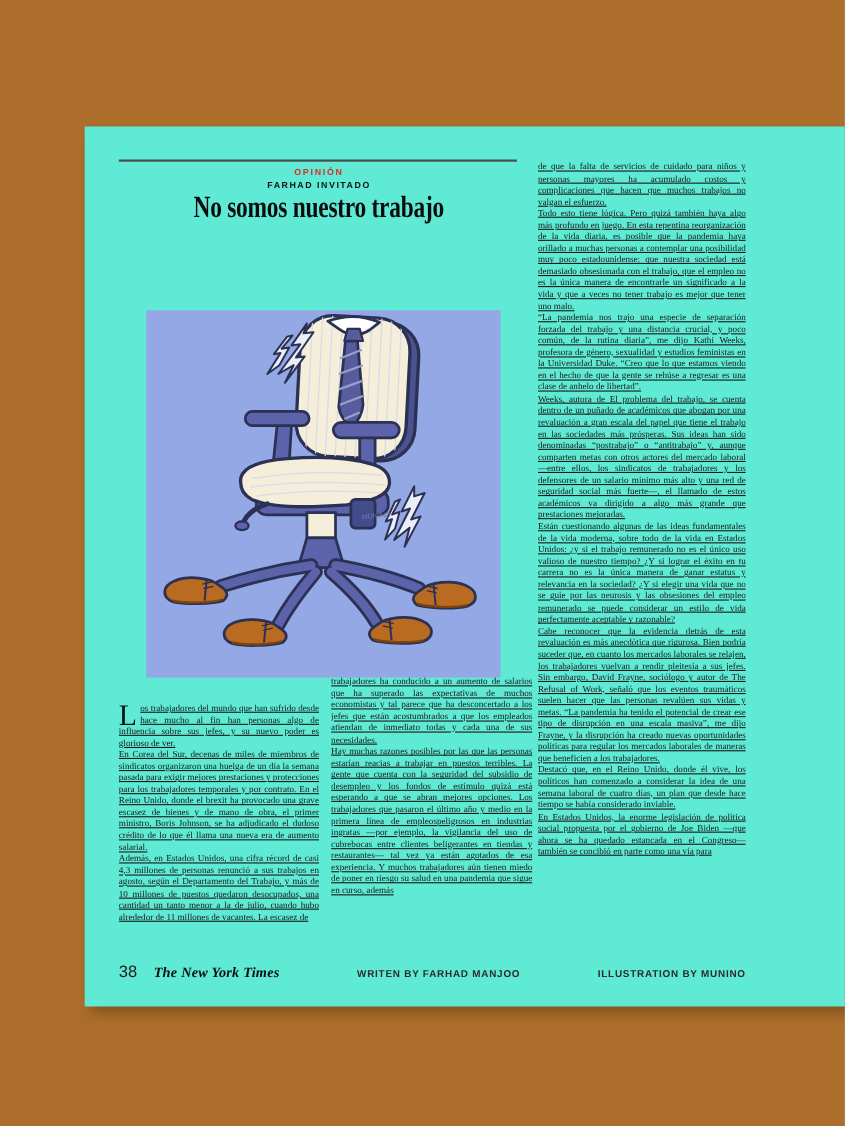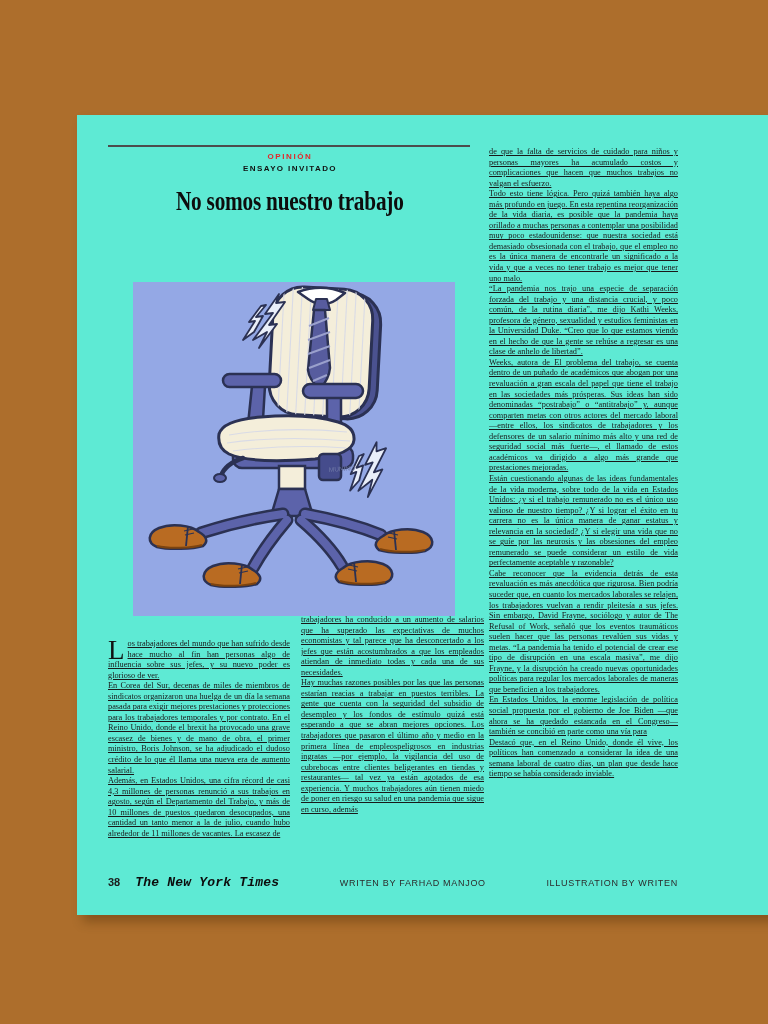--- a/index.html
+++ b/index.html
@@ -14,21 +14,21 @@
   .top-rule{position:absolute;left:31px;top:30px;width:362px;height:2px;background:#4c4c4c;}
   .article-header{position:absolute;left:31px;top:37px;width:364px;text-align:center;}
   .kicker{
     font-family:"Liberation Sans",sans-serif;font-weight:bold;font-size:8px;
     letter-spacing:1.6px;color:#e3262a;
   }
   .subkicker{
     font-family:"Liberation Sans",sans-serif;font-weight:bold;font-size:8px;
     letter-spacing:1.4px;color:#111;margin-top:3px;
   }
-  .headline{margin-top:12px;}
+  .headline{margin-top:0;}
   .headline span{
     display:inline-block;font-family:"Liberation Serif",serif;font-weight:bold;
     font-size:28px;color:#0d0d0d;transform:scaleX(.76);transform-origin:center;
     letter-spacing:-.3px;white-space:nowrap;
   }
   .illo{position:absolute;left:56px;top:167px;width:322px;height:334px;background:#94a8e5;overflow:hidden;}
   .illo svg{display:block;width:322px;height:334px;}
   .col{
     position:absolute;font-size:8.3px;line-height:10.55px;color:#191919;
     overflow:hidden;text-align:justify;
@@ -39,37 +39,37 @@
   #col3{left:412px;top:32px;width:189px;height:704px;}
   .dropcap-p::first-letter{
     float:left;font-size:27px;line-height:20px;padding:1px 3px 0 0;color:#111;
   }
   .footer{
     position:absolute;left:31px;top:760px;width:570px;height:20px;
     display:flex;justify-content:space-between;align-items:baseline;
     font-family:"Liberation Sans",sans-serif;color:#222;
   }
   .footer-left{display:flex;align-items:baseline;gap:15px;}
-  .pagenum{font-size:11px;font-weight:700;color:#1c1c1c;}
+  .pagenum{font-size:15px;font-weight:400;color:#1c1c1c;}
   .nyt-logo{
-    font-family:Liberation Mono, monospace;font-weight:bold;font-style:italic;
+    font-family:Liberation Serif, serif;font-weight:bold;font-style:italic;
     font-size:13px;color:#0c0c0c;letter-spacing:.2px;
   }
-  .credit{font-size:9px;letter-spacing:.7px;font-weight:400;color:#2b2b2b;text-align:right;}
+  .credit{font-size:9px;letter-spacing:.7px;font-weight:700;color:#2b2b2b;text-align:right;}
 </style>
 </head>
 <body>
 
 <div class="page">
 
   <div class="top-rule"></div>
 
   <div class="article-header">
     <div class="kicker">OPINIÓN</div>
-    <div class="subkicker">ENSAYO INVITADO</div>
+    <div class="subkicker">FARHAD INVITADO</div>
     <div class="headline">
       <span>No somos nuestro trabajo</span>
     </div>
   </div>
 
   <div class="illo">
     <svg viewBox="0 0 322 334" xmlns="http://www.w3.org/2000/svg">
       <defs>
         <g id="shoe">
           <path d="M2,-2 C -6,-9 -26,-11 -38,-6 C -50,-1 -50,9 -40,13 C -28,16 -4,15 6,12 C 12,7 9,2 2,-2 Z" fill="#b96b22" stroke="#2b3153" stroke-width="2.5" stroke-linejoin="round"></path>
@@ -175,26 +175,26 @@
     <p>Hay muchas razones posibles por las que las personas estarían reacias a trabajar en puestos terribles. La gente que cuenta con la seguridad del subsidio de desempleo y los fondos de estímulo quizá está esperando a que se abran mejores opciones. Los trabajadores que pasaron el último año y medio en la primera línea de empleospeligrosos en industrias ingratas —por ejemplo, la vigilancia del uso de cubrebocas entre clientes beligerantes en tiendas y restaurantes— tal vez ya están agotados de esa experiencia. Y muchos trabajadores aún tienen miedo de poner en riesgo su salud en una pandemia que sigue en curso, además</p>
   </div>
 
   <div class="col" id="col3">
     <p>de que la falta de servicios de cuidado para niños y personas mayores ha acumulado costos y complicaciones que hacen que muchos trabajos no valgan el esfuerzo.</p>
     <p>Todo esto tiene lógica. Pero quizá también haya algo más profundo en juego. En esta repentina reorganización de la vida diaria, es posible que la pandemia haya orillado a muchas personas a contemplar una posibilidad muy poco estadounidense: que nuestra sociedad está demasiado obsesionada con el trabajo, que el empleo no es la única manera de encontrarle un significado a la vida y que a veces no tener trabajo es mejor que tener uno malo.</p>
     <p>“La pandemia nos trajo una especie de separación forzada del trabajo y una distancia crucial, y poco común, de la rutina diaria”, me dijo Kathi Weeks, profesora de género, sexualidad y estudios feministas en la Universidad Duke. “Creo que lo que estamos viendo en el hecho de que la gente se rehúse a regresar es una clase de anhelo de libertad”.</p>
     <p>Weeks, autora de El problema del trabajo, se cuenta dentro de un puñado de académicos que abogan por una revaluación a gran escala del papel que tiene el trabajo en las sociedades más prósperas. Sus ideas han sido denominadas “postrabajo” o “antitrabajo” y, aunque comparten metas con otros actores del mercado laboral —entre ellos, los sindicatos de trabajadores y los defensores de un salario mínimo más alto y una red de seguridad social más fuerte—, el llamado de estos académicos va dirigido a algo más grande que prestaciones mejoradas.</p>
     <p>Están cuestionando algunas de las ideas fundamentales de la vida moderna, sobre todo de la vida en Estados Unidos: ¿y si el trabajo remunerado no es el único uso valioso de nuestro tiempo? ¿Y si lograr el éxito en tu carrera no es la única manera de ganar estatus y relevancia en la sociedad? ¿Y si elegir una vida que no se guíe por las neurosis y las obsesiones del empleo remunerado se puede considerar un estilo de vida perfectamente aceptable y razonable?</p>
     <p>Cabe reconocer que la evidencia detrás de esta revaluación es más anecdótica que rigurosa. Bien podría suceder que, en cuanto los mercados laborales se relajen, los trabajadores vuelvan a rendir pleitesía a sus jefes. Sin embargo, David Frayne, sociólogo y autor de The Refusal of Work, señaló que los eventos traumáticos suelen hacer que las personas revalúen sus vidas y metas. “La pandemia ha tenido el potencial de crear ese tipo de disrupción en una escala masiva”, me dijo Frayne, y la disrupción ha creado nuevas oportunidades políticas para regular los mercados laborales de maneras que beneficien a los trabajadores.</p>
+    <p>Destacó que, en el Reino Unido, donde él vive, los políticos han comenzado a considerar la idea de una semana laboral de cuatro días, un plan que desde hace tiempo se había considerado inviable.</p>
     <p>En Estados Unidos, la enorme legislación de política social propuesta por el gobierno de Joe Biden —que ahora se ha quedado estancada en el Congreso— también se concibió en parte como una vía para</p>
-    <p>Destacó que, en el Reino Unido, donde él vive, los políticos han comenzado a considerar la idea de una semana laboral de cuatro días, un plan que desde hace tiempo se había considerado inviable.</p>
   </div>
 
   <div class="footer">
     <div class="footer-left">
       <span class="pagenum">38</span>
       <span class="nyt-logo">The New York Times</span>
     </div>
     <span class="credit">WRITEN BY FARHAD MANJOO</span>
-    <span class="credit">ILLUSTRATION BY WRITEN</span>
+    <span class="credit">ILLUSTRATION BY MUNINO</span>
   </div>
 
 </div>
 
 </body></html>

